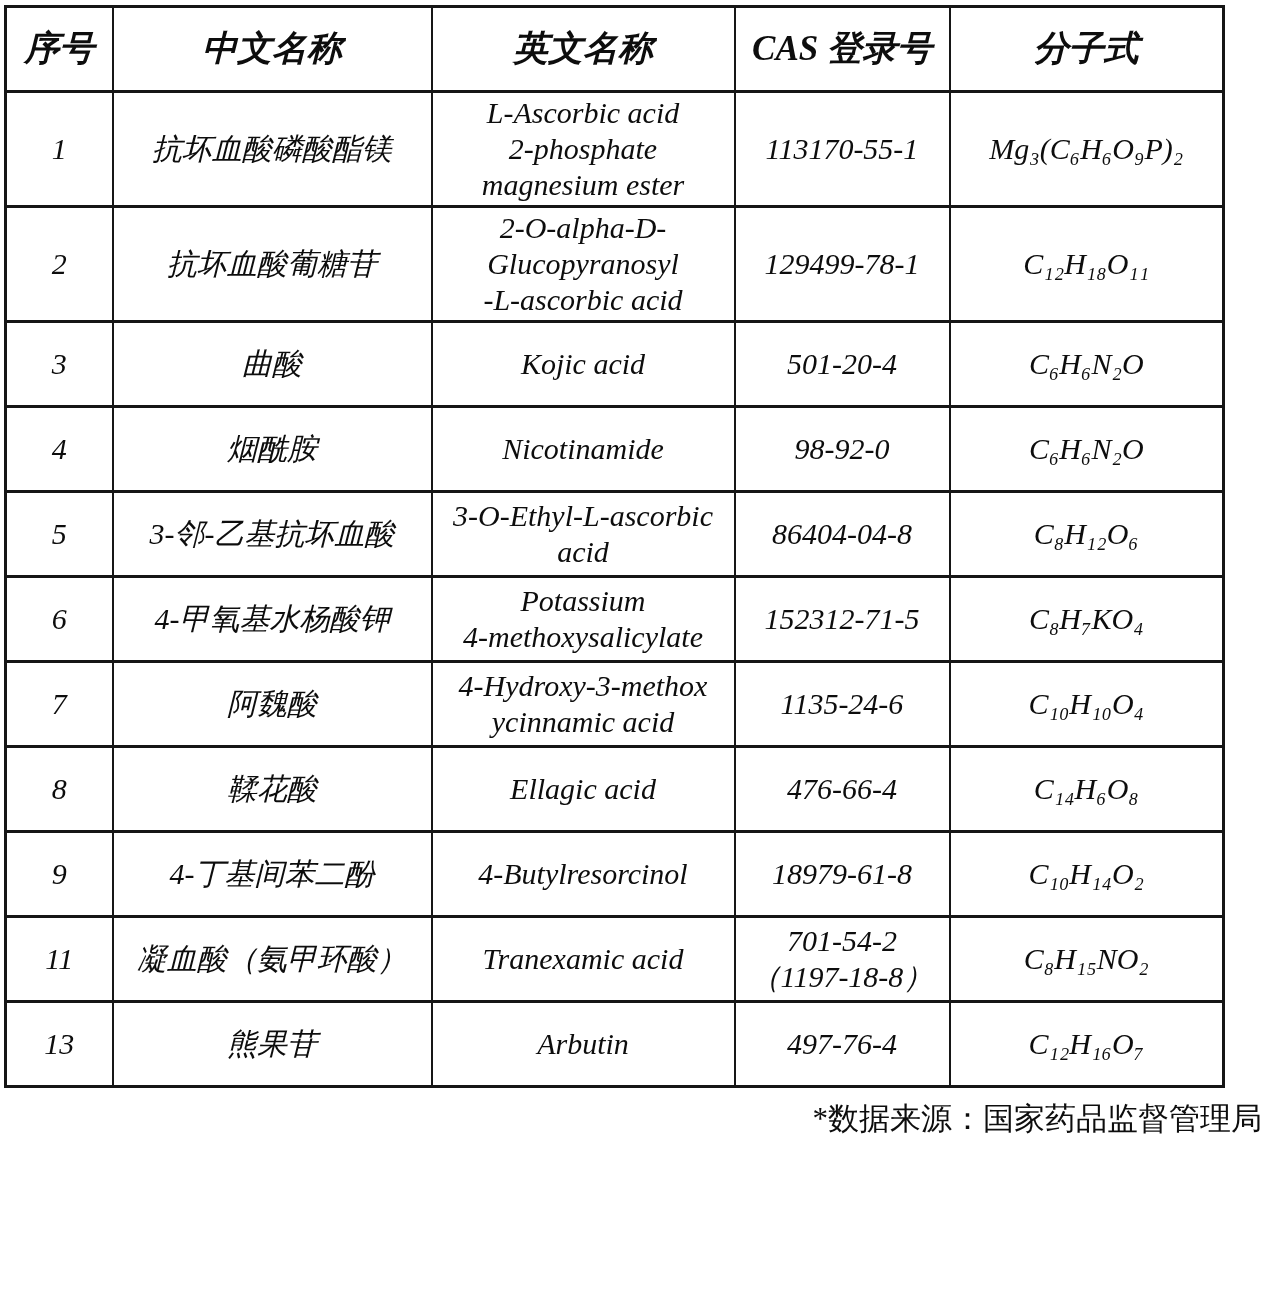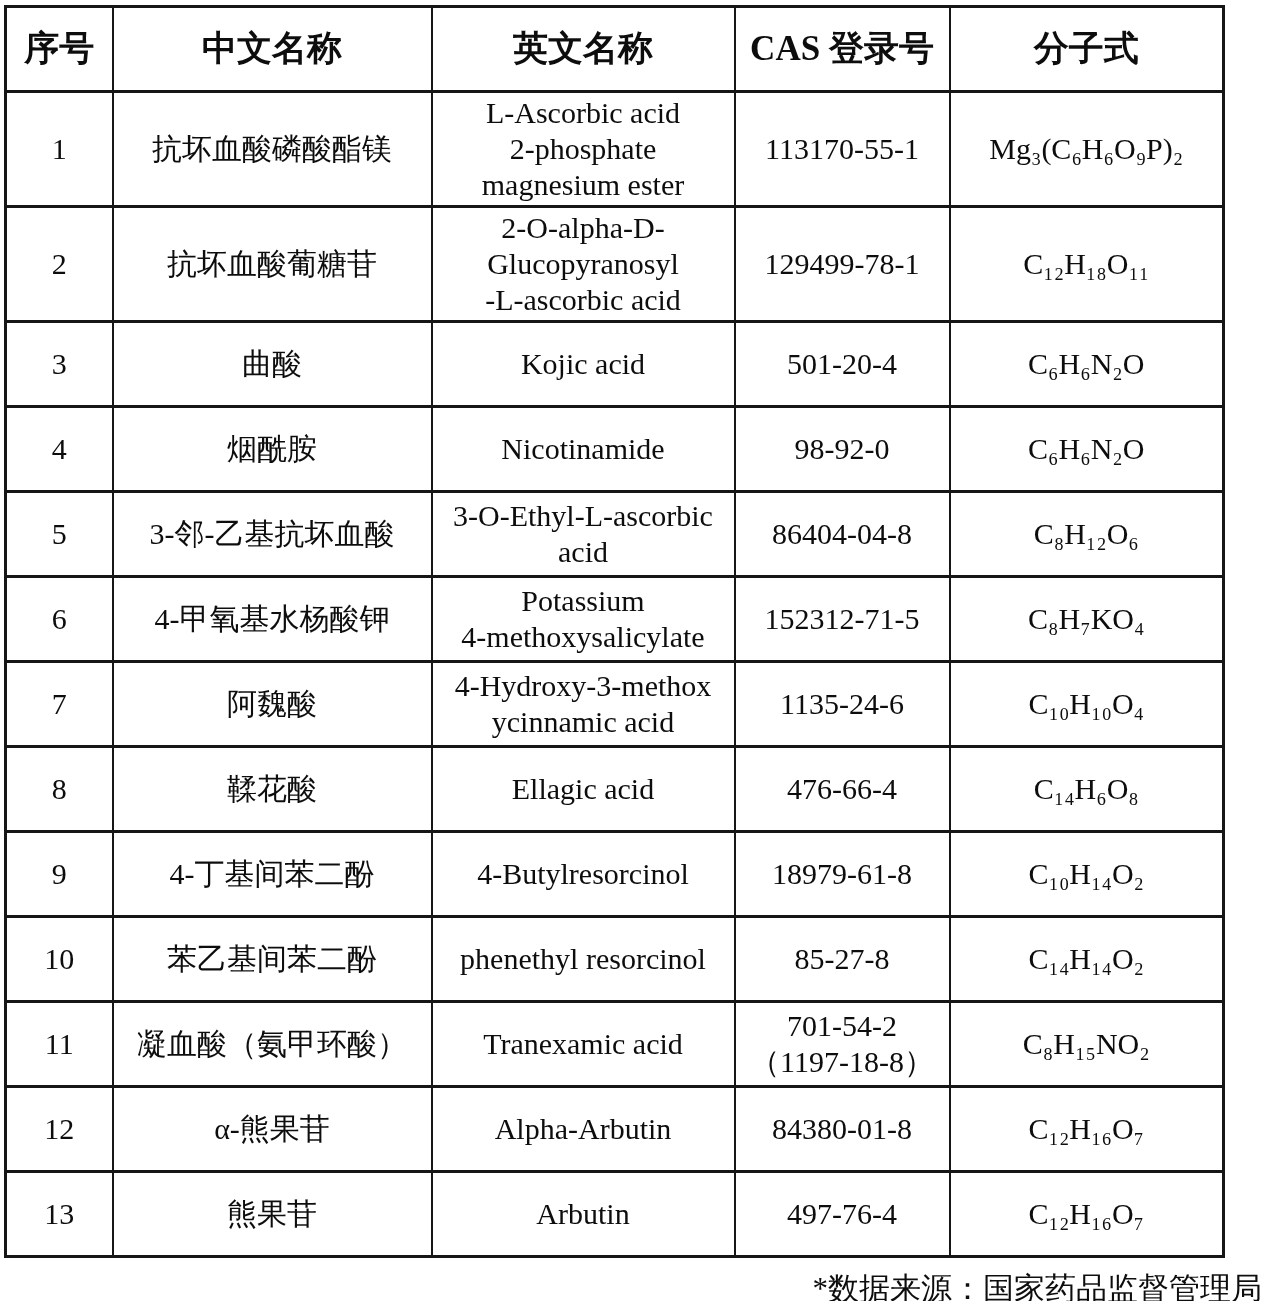--- a/index.html
+++ b/index.html
@@ -18,20 +18,21 @@
     padding: 5px 0 0 4px;
   }
   table.ingredients {
     border-collapse: collapse;
     table-layout: fixed;
     width: 1218px;
     background: #ffffff;
   }
   table.ingredients {
     border: 3px solid #161616;
+    font-style: italic;
   }
   table.ingredients th,
   table.ingredients td {
     border-left: 2px solid #161616;
     border-right: 2px solid #161616;
     border-top: 3px solid #161616;
     border-bottom: 3px solid #161616;
     text-align: center;
     vertical-align: middle;
     padding: 2px 4px;
@@ -146,40 +147,26 @@
           <td>C₁₄H₆O₈</td>
         </tr>
         <tr>
           <td>9</td>
           <td>4-丁基间苯二酚</td>
           <td>4-Butylresorcinol</td>
           <td>18979-61-8</td>
           <td>C₁₀H₁₄O₂</td>
         </tr>
         <tr>
-          <td>10</td>
-          <td>苯乙基间苯二酚</td>
-          <td>phenethyl resorcinol</td>
-          <td>85-27-8</td>
-          <td>C₁₄H₁₄O₂</td>
-        </tr>
-        <tr>
           <td>11</td>
           <td>凝血酸（氨甲环酸）</td>
           <td>Tranexamic acid</td>
           <td>701-54-2
 （1197-18-8）</td>
           <td>C₈H₁₅NO₂</td>
-        </tr>
-        <tr>
-          <td>12</td>
-          <td>α-熊果苷</td>
-          <td>Alpha-Arbutin</td>
-          <td>84380-01-8</td>
-          <td>C₁₂H₁₆O₇</td>
         </tr>
         <tr>
           <td>13</td>
           <td>熊果苷</td>
           <td>Arbutin</td>
           <td>497-76-4</td>
           <td>C₁₂H₁₆O₇</td>
         </tr>
       </tbody>
   </table>

